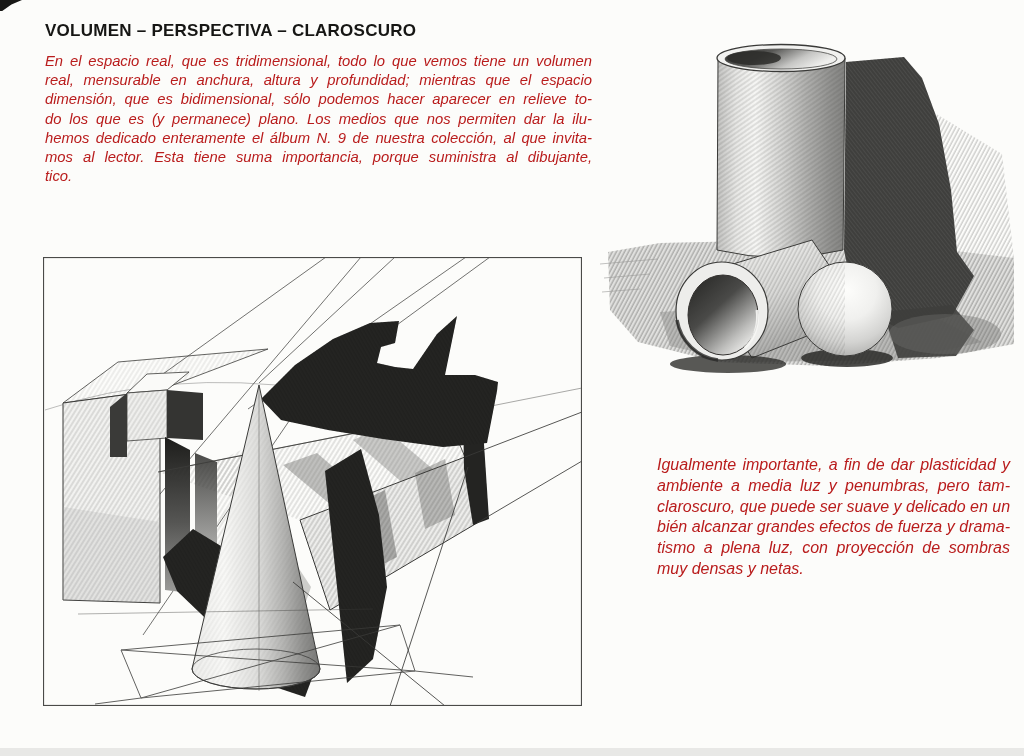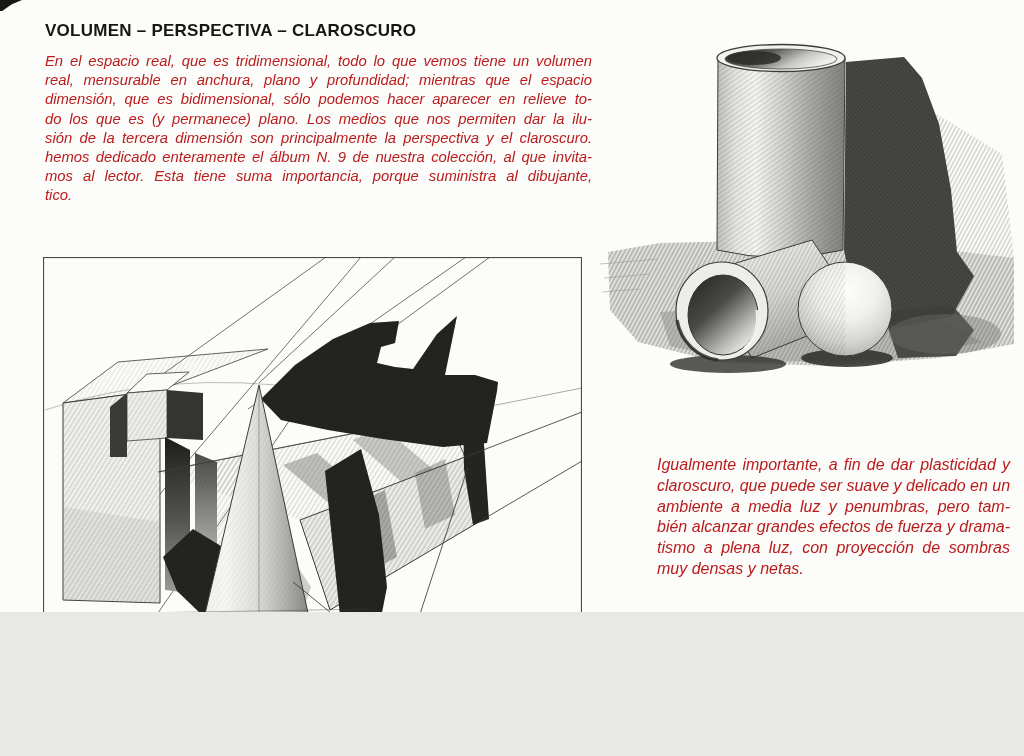--- a/index.html
+++ b/index.html
@@ -1,17 +1,17 @@
 <!DOCTYPE html>
 <html><head>
 <meta charset="utf-8">
 <style>
   html,body { margin:0; padding:0; background:#e8e8e6; }
   .page {
-    position:relative; width:1024px; height:612px; margin:0 auto;
+    position:relative; width:1024px; height:748px; margin:0 auto;
     background:#fcfcfa; overflow:hidden;
     font-family:"Liberation Sans", sans-serif; color:#1d1d1b;
   }
   .corner-mark {
     position:absolute; left:0; top:0; width:22px; height:11px;
     background:#181816;
     clip-path:polygon(0 0, 100% 0, 52% 40%, 10% 100%, 0 100%);
   }
   .title {
     position:absolute; left:45px; top:21px; margin:0;
@@ -36,24 +36,23 @@
 <body>
 
 <div class="page">
 
   <div class="corner-mark"></div>
 
   <h1 class="title">VOLUMEN – PERSPECTIVA – CLAROSCURO</h1>
 
   <div class="intro">
     <div class="jl">En el espacio real, que es tridimensional, todo lo que vemos tiene un volumen</div>
-    <div class="jl">real, mensurable en anchura, plano y profundidad; mientras que el espacio</div>
+    <div class="jl">real, mensurable en anchura, altura y profundidad; mientras que el espacio</div>
     <div class="jl">dimensión, que es bidimensional, sólo podemos hacer aparecer en relieve to-</div>
     <div class="jl">do los que es (y permanece) plano. Los medios que nos permiten dar la ilu-</div>
-    <div class="jl">sión de la tercera dimensión son principalmente la perspectiva y el claroscuro.</div>
     <div class="jl">hemos dedicado enteramente el álbum N. 9 de nuestra colección, al que invita-</div>
     <div class="jl">mos al lector. Esta tiene suma importancia, porque suministra al dibujante,</div>
     <div class="jl last">tico.</div>
   </div>
 
   <figure class="fig-cyl">
     <svg viewBox="0 0 420 370" width="420" height="370">
       <defs>
         <linearGradient id="aBody" x1="0" y1="0" x2="1" y2="0">
           <stop offset="0" stop-color="#c2c2c0"></stop>
@@ -237,20 +236,20 @@
           <path d="M250,325 L402,449"></path>
         </g>
 
         <rect x=".5" y=".5" width="538" height="448" fill="none" stroke="#4a4a48" stroke-width="1.2"></rect>
       </g>
     </svg>
   </figure>
 
   <div class="note">
     <div class="jl">Igualmente importante, a fin de dar plasticidad y</div>
+    <div class="jl">ambiente a media luz y penumbras, pero tam-</div>
     <div class="jl">claroscuro, que puede ser suave y delicado en un</div>
-    <div class="jl">ambiente a media luz y penumbras, pero tam-</div>
     <div class="jl">bién alcanzar grandes efectos de fuerza y drama-</div>
     <div class="jl">tismo a plena luz, con proyección de sombras</div>
     <div class="jl last">muy densas y netas.</div>
   </div>
 
 </div>
 
 </body></html>

